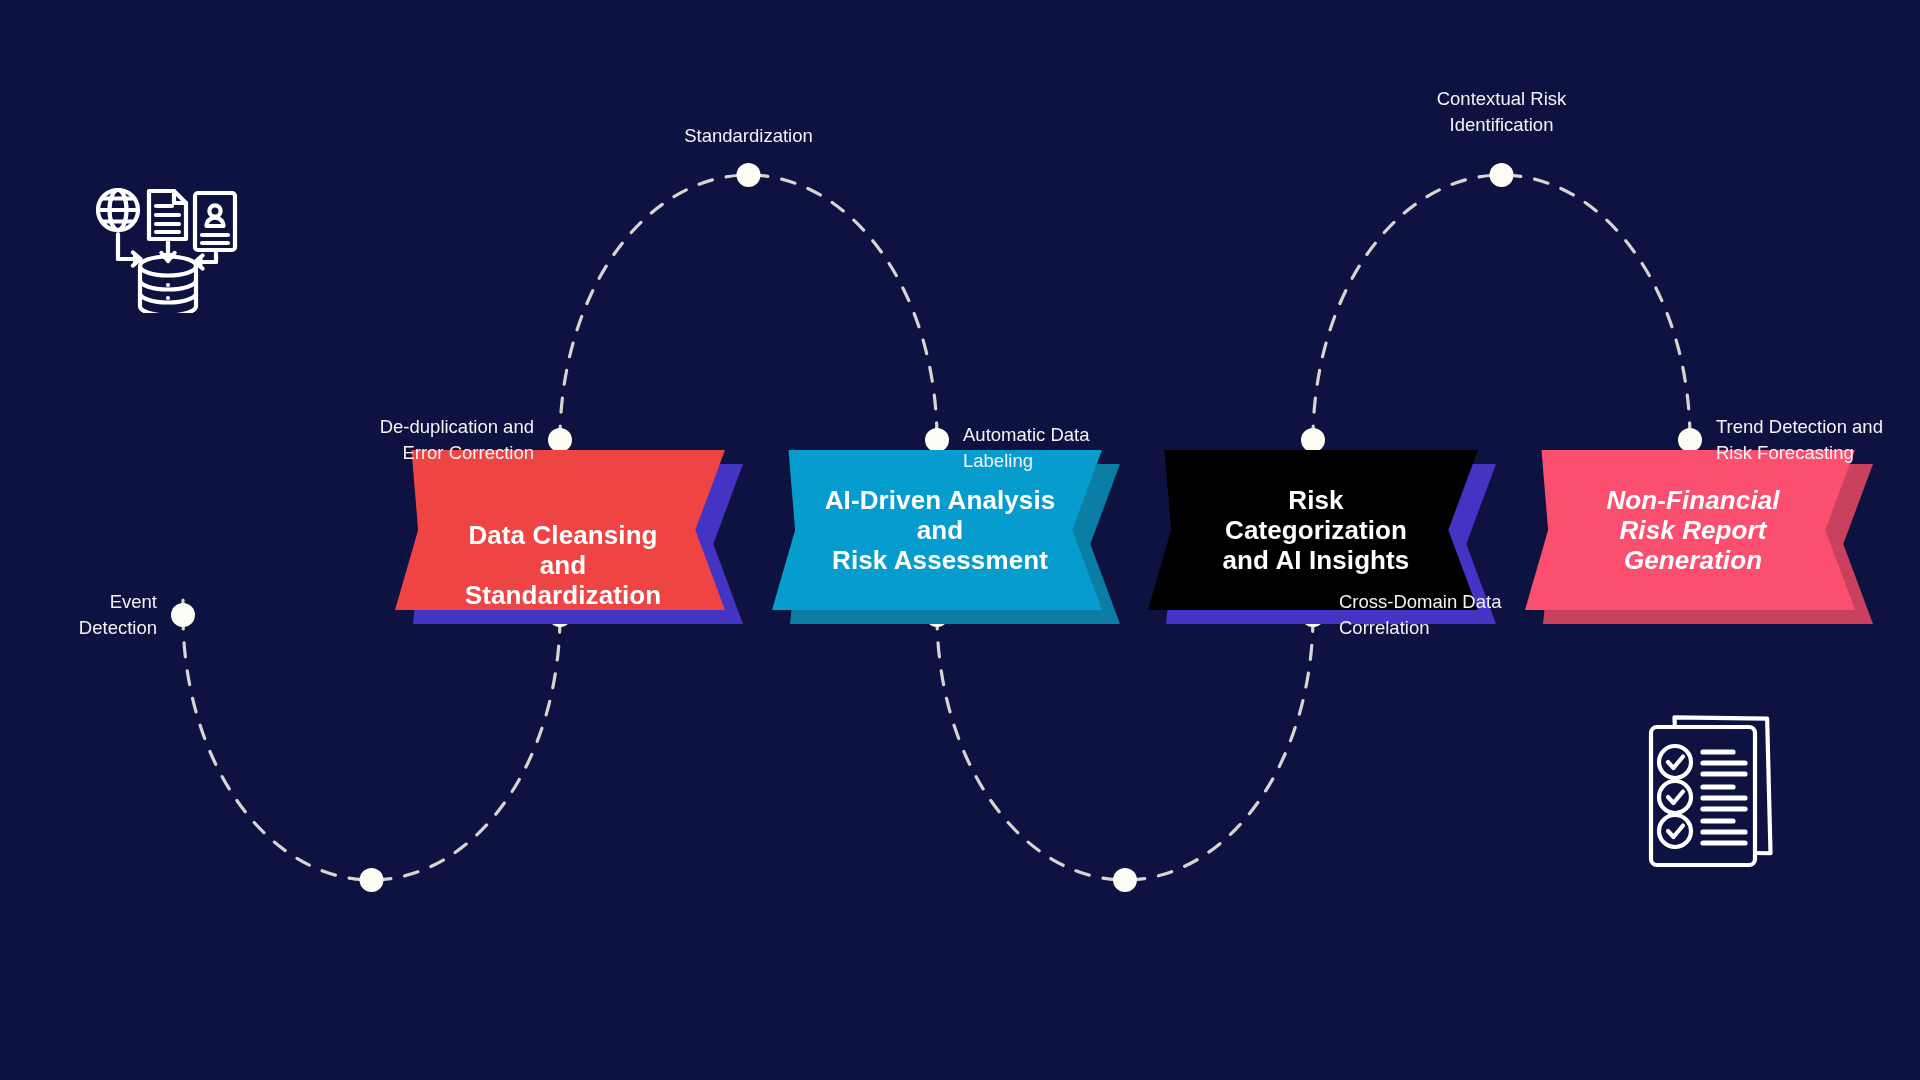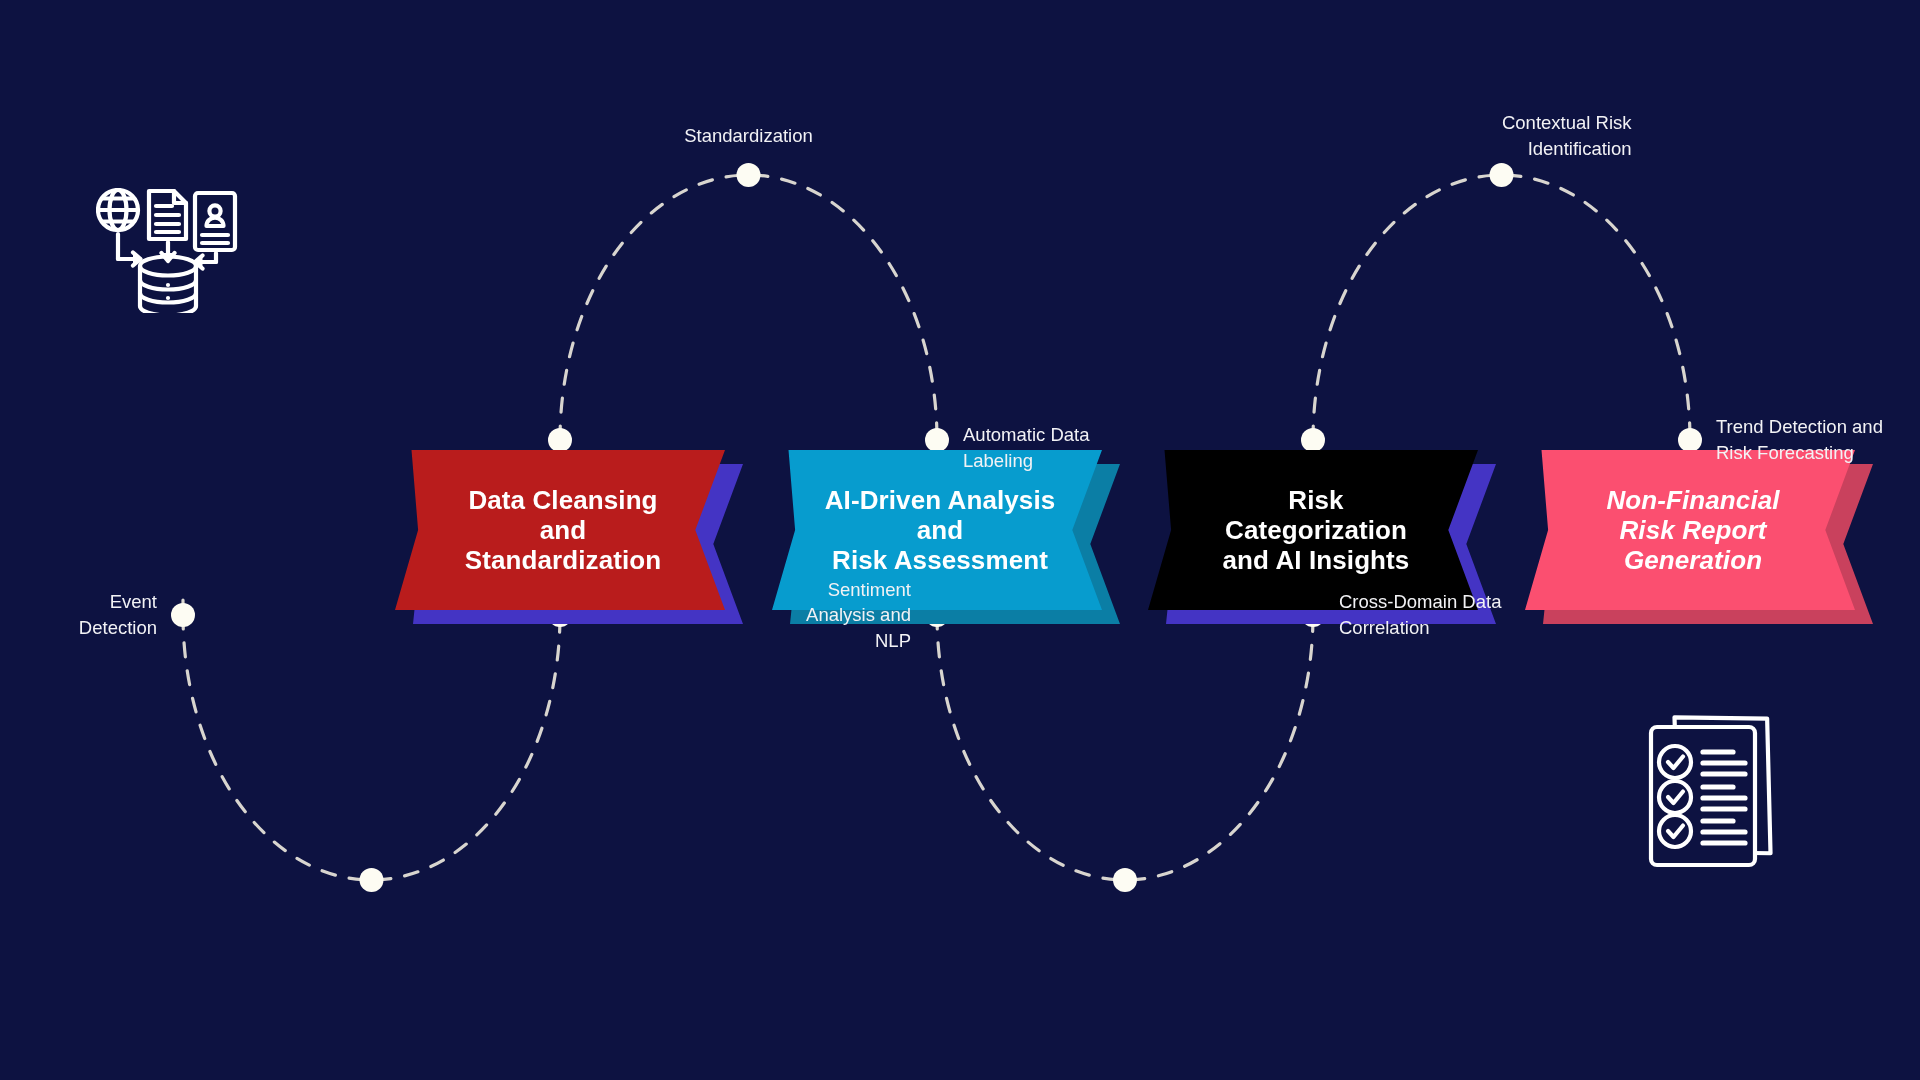--- a/index.html
+++ b/index.html
@@ -72,21 +72,21 @@
         <circle cx="1125" cy="880" r="12"></circle>
         <circle cx="1313" cy="615" r="12"></circle>
         <circle cx="1313" cy="440" r="12"></circle>
         <circle cx="1501.5" cy="175" r="12"></circle>
         <circle cx="1690" cy="440" r="12"></circle>
       </g>
   </svg>
 
   <div class="banner" id="banner-1" style="left: 395px; top: 450px;">
     <div class="shadow" style="background: rgb(68, 52, 196);"></div>
-    <div class="face" style="background: #b91c1c;">
+    <div class="face" style="background: #ef4444; align-items: flex-end;">
       <span class="txt">Data Cleansing
 and
 Standardization</span>
     </div>
   </div>
   <div class="banner" id="banner-2" style="left: 772px; top: 450px;">
     <div class="shadow" style="background: rgb(11, 126, 165);"></div>
     <div class="face" style="background: rgb(7, 156, 206);">
       <span class="txt">AI-Driven Analysis
 and
@@ -105,29 +105,28 @@
     <div class="shadow" style="background: rgb(201, 65, 93);"></div>
     <div class="face" style="background: rgb(251, 79, 112);">
       <span class="txt">Non-Financial
 Risk Report
 Generation</span>
     </div>
   </div>
 
   <div class="node-label r" id="lbl-0" style="width: 260px; left: -103px; top: 589.484px;">Event
 Detection</div>
+  <div class="node-label r" id="lbl-3" style="width: 260px; left: 274px; top: 414.484px;">De-duplication and
+Error Correction</div>
   <div class="node-label c" id="lbl-4" style="width: 260px; left: 618.5px; top: 123.484px;">Standardization</div>
   <div class="node-label l" id="lbl-5" style="width: 260px; left: 963px; top: 422px;">Automatic Data
 Labeling</div>
-  <div class="node-label r" id="lbl-6" style="width: 260px; left: 651px; top: 576.727px;">Sentiment
-Analysis and
-NLP</div>
   <div class="node-label l" id="lbl-8" style="width: 260px; left: 1339px; top: 589.484px;">Cross-Domain Data
 Correlation</div>
-  <div class="node-label c" id="lbl-10" style="width: 260px; left: 1371.5px; top: 110px; text-align: right;">Contextual Risk
+  <div class="node-label c" id="lbl-10" style="width: 260px; left: 1371.5px; top: 86px;">Contextual Risk
 Identification</div>
   <div class="node-label l" id="lbl-11" style="width: 260px; left: 1716px; top: 414.484px;">Trend Detection and
 Risk Forecasting</div>
 
   <div class="icon-box" style="left:96px;top:188px;width:160px;height:125px;">
     <svg viewBox="0 0 160 125" width="160" height="125" fill="none" stroke="#ffffff" stroke-width="4.2" stroke-linecap="round" stroke-linejoin="round">
 
       <g>
         <circle cx="22" cy="22" r="20"></circle>
         <ellipse cx="22" cy="22" rx="8.5" ry="20"></ellipse>

